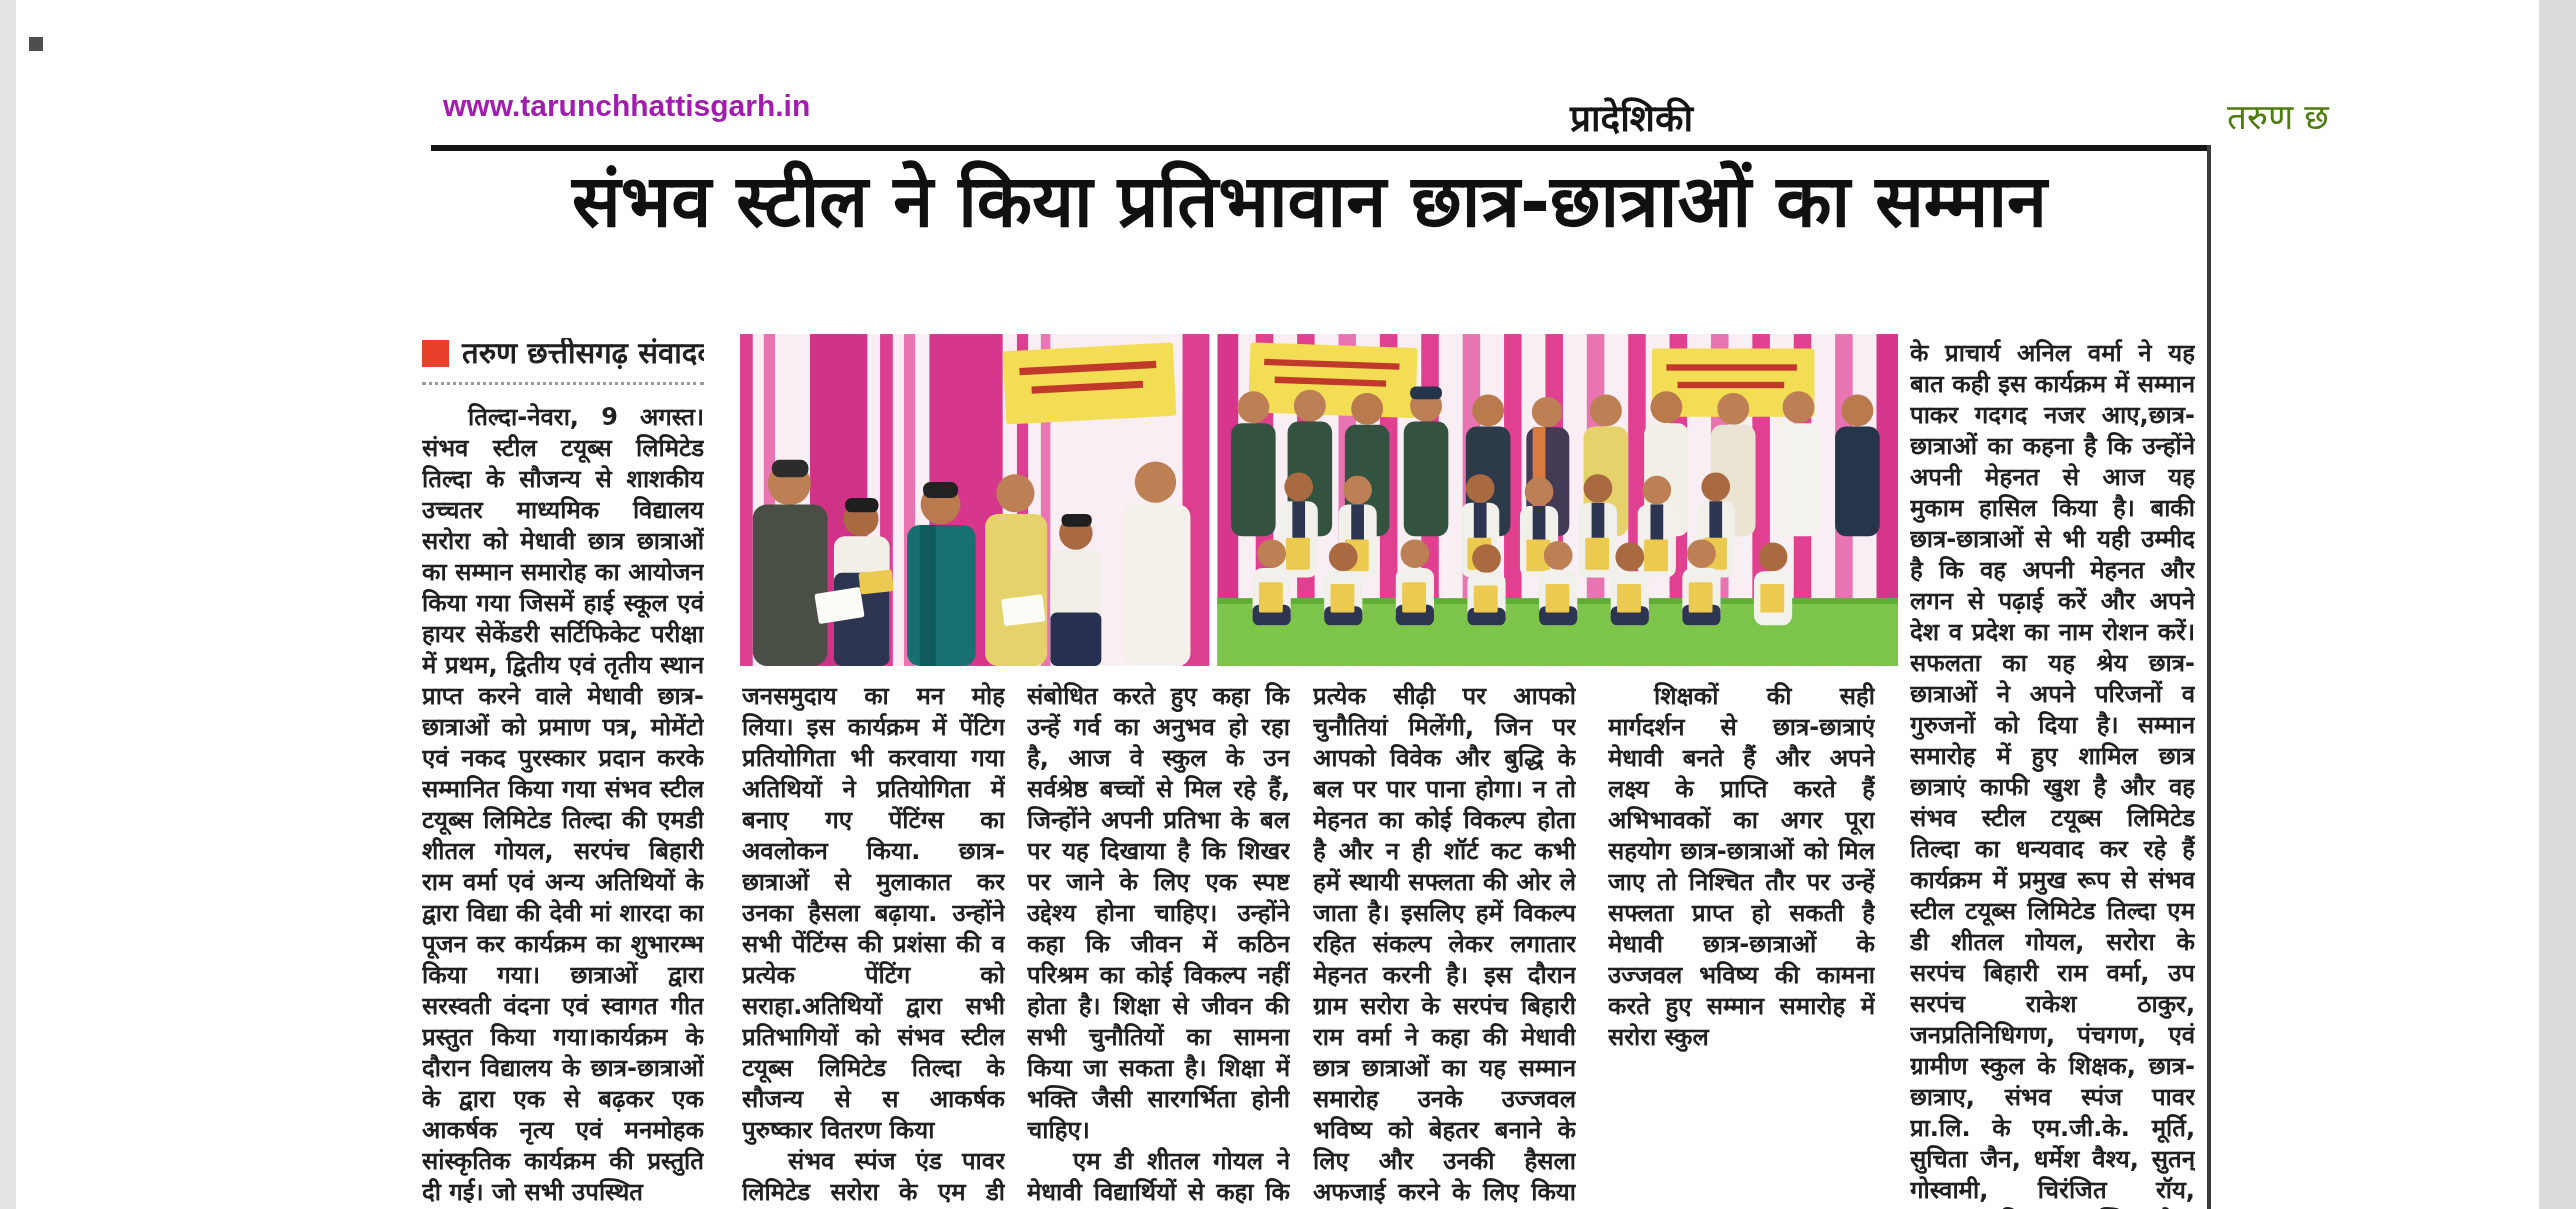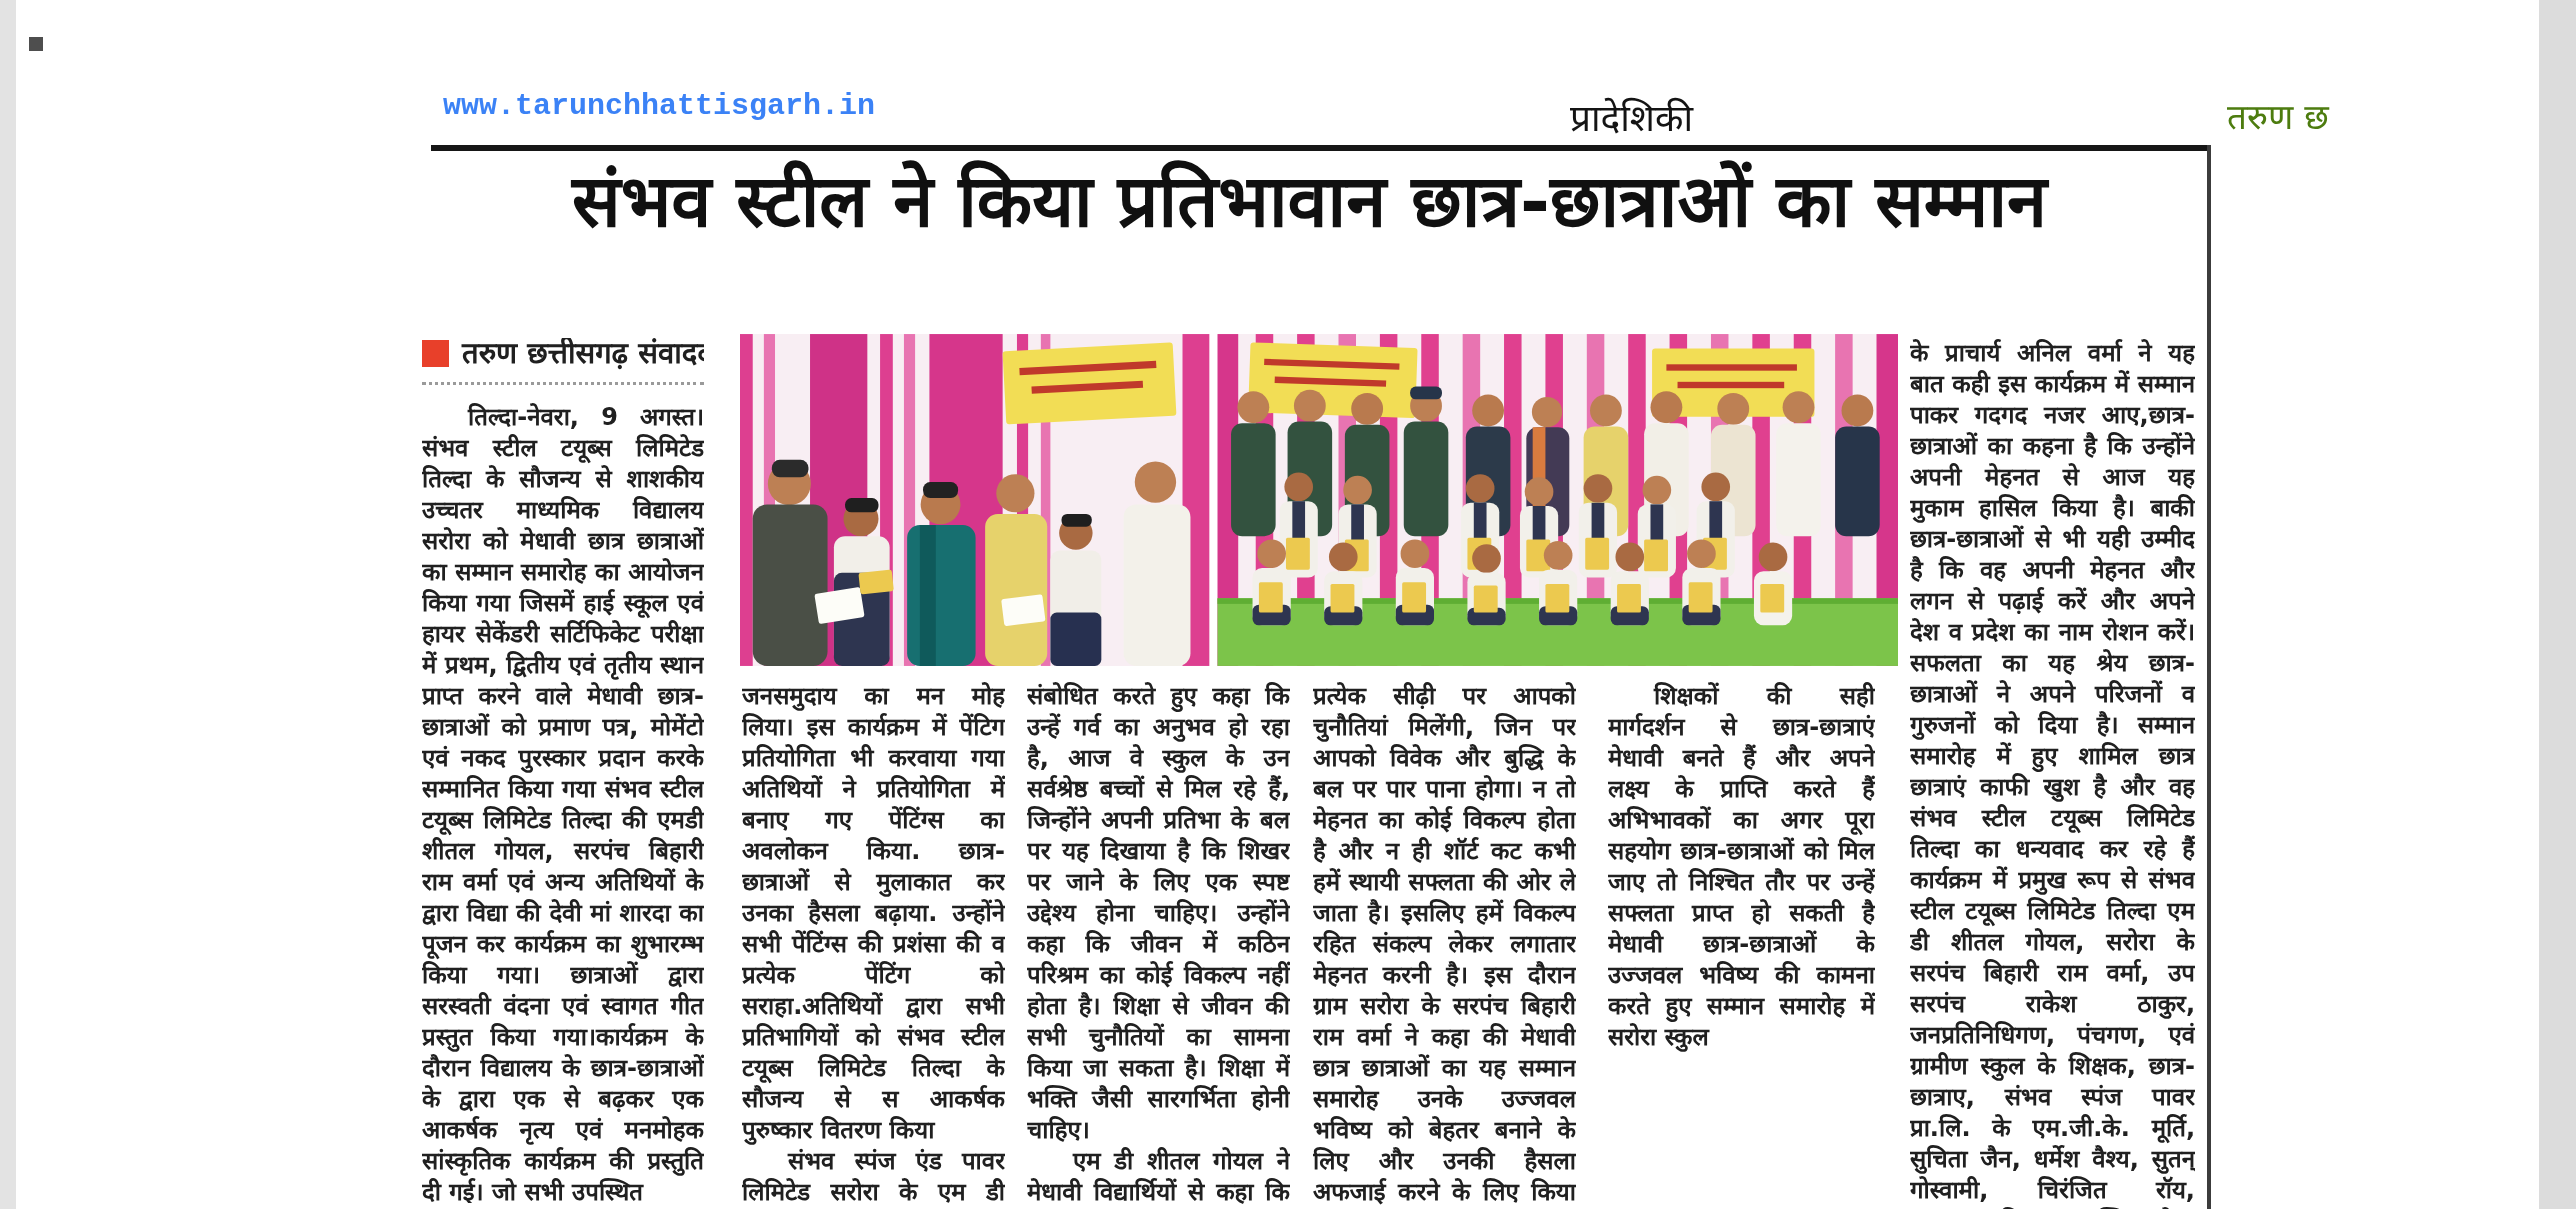--- a/index.html
+++ b/index.html
@@ -11,26 +11,26 @@
   }
   .edge-band{position:absolute;top:0;height:1210px;background:#e3e3e3;}
   .edge-band.left{left:0;width:16px;}
   .edge-band.right{left:2539px;width:37px;background:#dcdcdc;}
   .artifact{position:absolute;left:29px;top:37px;width:14.3px;height:14.3px;background:#4e4e4e;}
 
   .clip{position:absolute;left:398px;top:78px;width:2038px;height:1130px;}
 
   .masthead-url{
     position:absolute;left:45px;top:11px;
-    font-family:Liberation Mono, monospace;
-    font-weight:700;font-size:30px;color:#3b82f6;white-space:nowrap;
+    font-family:Liberation Sans, sans-serif;
+    font-weight:700;font-size:30px;color:#a21caf;white-space:nowrap;
   }
   .masthead-section{
     position:absolute;left:1114px;top:12.7px;width:239px;text-align:center;
-    font-weight:400;font-size:37px;color:#141414;white-space:nowrap;
+    font-weight:700;font-size:37px;color:#141414;white-space:nowrap;
   }
   .masthead-brand{
     position:absolute;left:1829px;top:14.3px;
     font-weight:400;font-size:35px;color:#4d7c0f;white-space:nowrap;
   }
   .rule-h{position:absolute;left:33px;top:67px;width:1778px;height:5.6px;background:#161616;}
   .rule-v{position:absolute;left:1809px;top:67px;width:4px;height:1076px;background:#3c3c3c;}
 
   .headline{position:absolute;left:0;top:75px;width:1823px;text-align:center;}
   .headline span{

